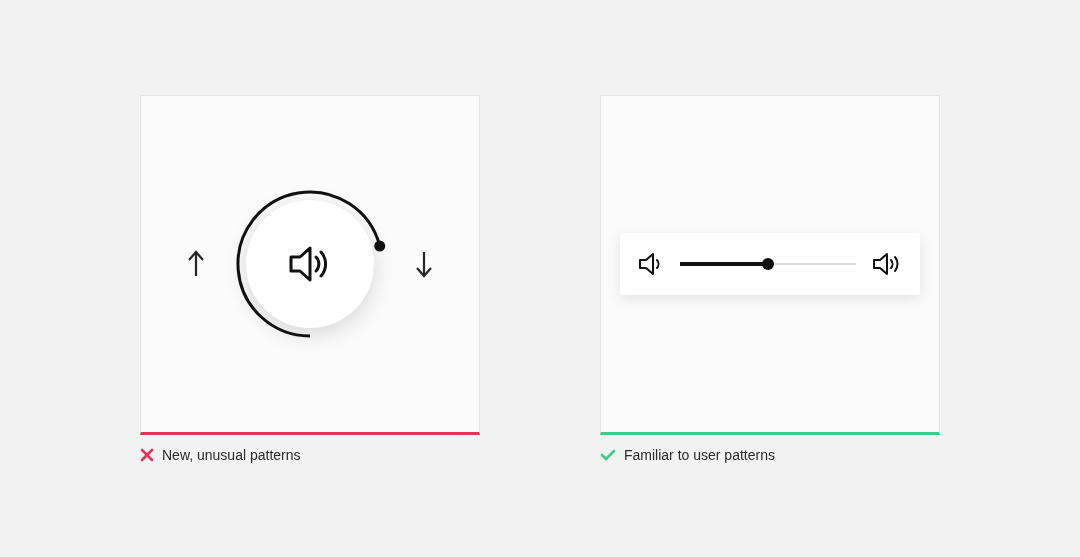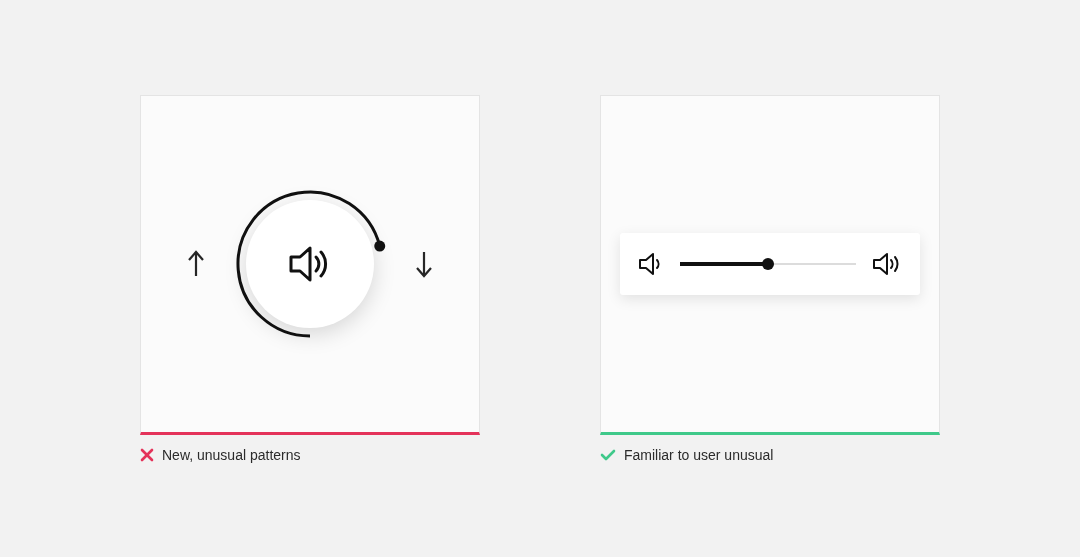--- a/index.html
+++ b/index.html
@@ -180,15 +180,15 @@
         </svg>
       </span>
     </div>
   </div>
   <div class="caption">
     <span>
       <svg class="icon" width="16" height="14" viewBox="0 0 16 14" id="good-accent-svg" stroke-width="2.6" stroke-linecap="round" stroke-linejoin="round" fill="none" stroke="#3fc98a">
         <polyline points="2,7 6,11 14,3"></polyline>
       </svg>
     </span>
-    <span>Familiar to user unusual</span>
+    <span>Familiar to user patterns</span>
   </div>
 </div>
 
 </body></html>

